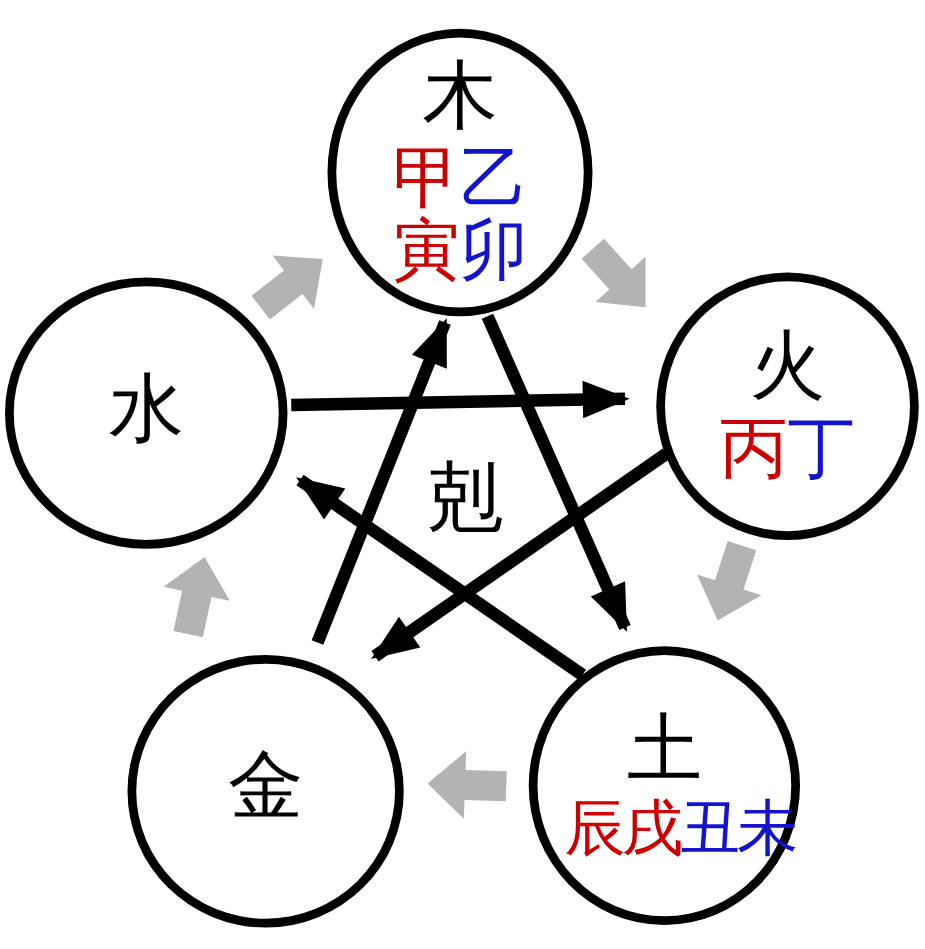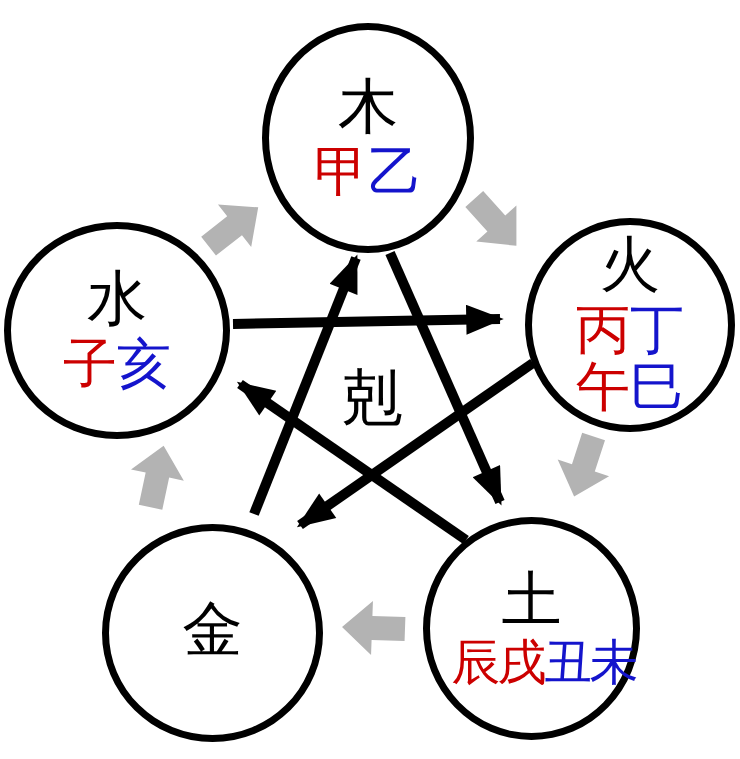--- a/index.html
+++ b/index.html
@@ -64,45 +64,42 @@
     <line class="ov-line" x1="390" y1="253" x2="500" y2="502" marker-end="url(#ah)"></line>
     <line class="ov-line" x1="533" y1="363" x2="300" y2="525" marker-end="url(#ah)"></line>
     <line class="ov-line" x1="466" y1="540" x2="240" y2="384" marker-end="url(#ah)"></line>
   </svg>
 
   <div class="circle c-wood">
     <div class="elem-label">木</div>
     <div class="char-row stems-row">
       <span class="yang">甲</span><span class="yin">乙</span>
     </div>
+    <div class="char-row branches-row">
+      <span class="yang">寅</span><span class="yin">卯</span>
+    </div>
   </div>
 
   <div class="circle c-fire">
     <div class="elem-label">火</div>
     <div class="char-row stems-row">
       <span class="yang">丙</span><span class="yin">丁</span>
-    </div>
-    <div class="char-row branches-row">
-      <span class="yang">午</span><span class="yin">巳</span>
     </div>
   </div>
 
   <div class="circle c-earth">
     <div class="elem-label">土</div>
     <div class="char-row branches-row">
       <span class="yang">辰戌</span><span class="yin">丑未</span>
     </div>
   </div>
 
   <div class="circle c-metal">
     <div class="elem-label">金</div>
   </div>
 
   <div class="circle c-water">
     <div class="elem-label">水</div>
-    <div class="char-row branches-row">
-      <span class="yang">子</span><span class="yin">亥</span>
-    </div>
   </div>
 
   <div class="center-char">剋</div>
 
 </div>
 
 </body></html>

